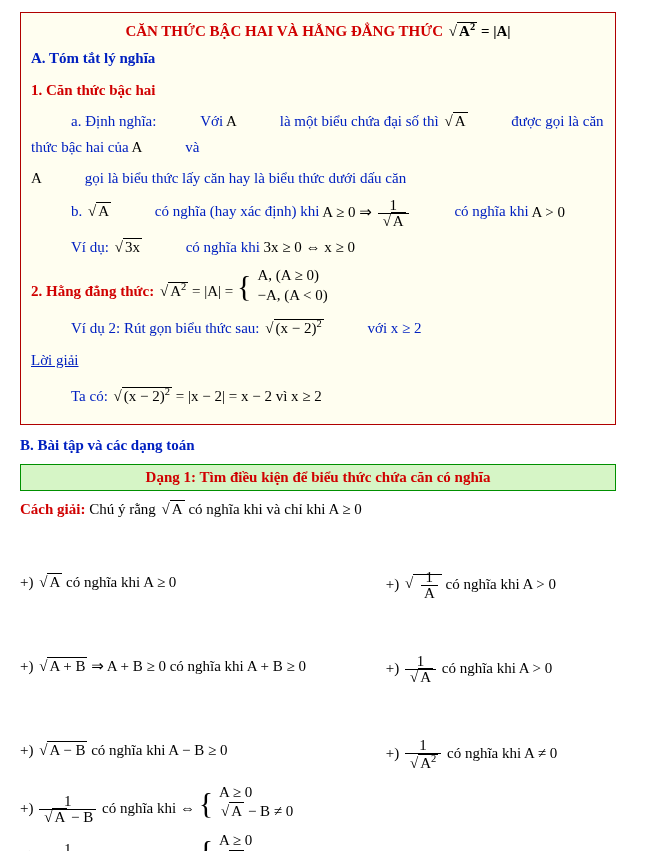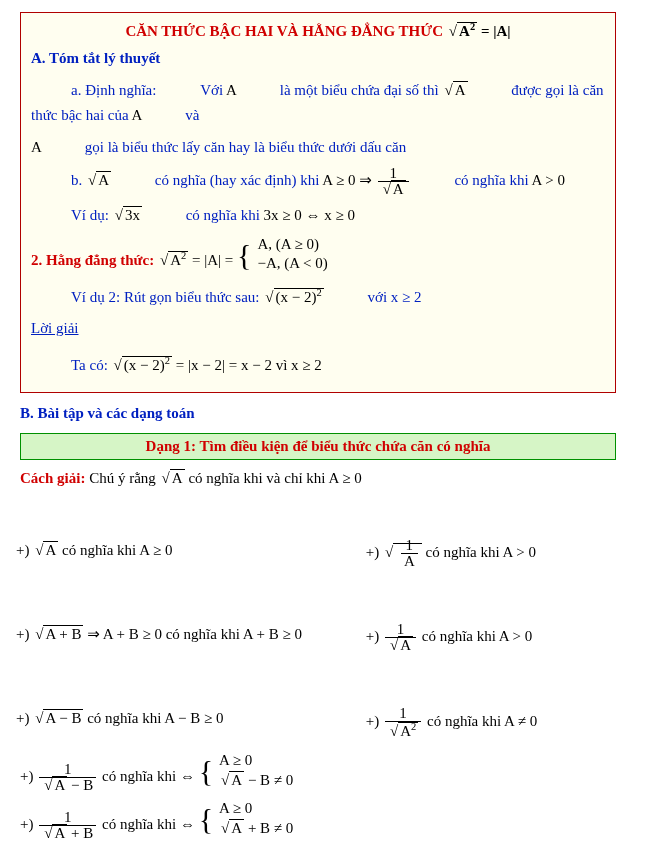--- a/index.html
+++ b/index.html
@@ -64,21 +64,21 @@
   .sup{ font-size:0.7em; vertical-align:super;}
   .dang-bar{
     border:1px solid #009000;
     background:#d6f5c6;
     text-align:center;
     color:#d00000;
     font-weight:bold;
     padding:4px 0;
     margin:6px 0;
   }
-  .cols{ display:flex; justify-content:flex-end; gap:4px;margin-top:41px;}
+  .cols{ display:flex; justify-content:space-between; gap:20px;margin-top:41px;}
   .colL{ flex:0 0 58%;}
   .colR{ flex:0 0 42%;}
   .foot{
     margin-top:20px;
     display:flex;
     align-items:center;
     justify-content:center;
     gap:6px;
   }
   .foot-line{
@@ -107,21 +107,22 @@
 
   <div class="theory-box">
 
     <div class="title">
       <span>CĂN THỨC BẬC HAI VÀ HẰNG ĐẲNG THỨC </span>
       <span class="black">
         <span class="sqrt"><span class="radicand">A<span class="sup">2</span></span></span> = |A|
       </span>
     </div>
 
-    <div class="line blue-bold">A. Tóm tắt lý thuyết</div>
+    <div class="line blue-bold">A. Tóm tắt lý nghĩa</div>
+    <div class="line red-bold">1. Căn thức bậc hai</div>
 
     <div class="line">
       <span class="blue">a. Định nghĩa:</span>
       <span class="blue"> Với </span>
       <span class="black">A</span>
       <span class="blue"> là một biểu chứa đại số thì </span>
       <span class="black sqrt"><span class="radicand">A</span></span>
       <span class="blue"> được gọi là căn thức bậc hai của </span>
       <span class="black">A</span>
       <span class="blue"> và </span>

